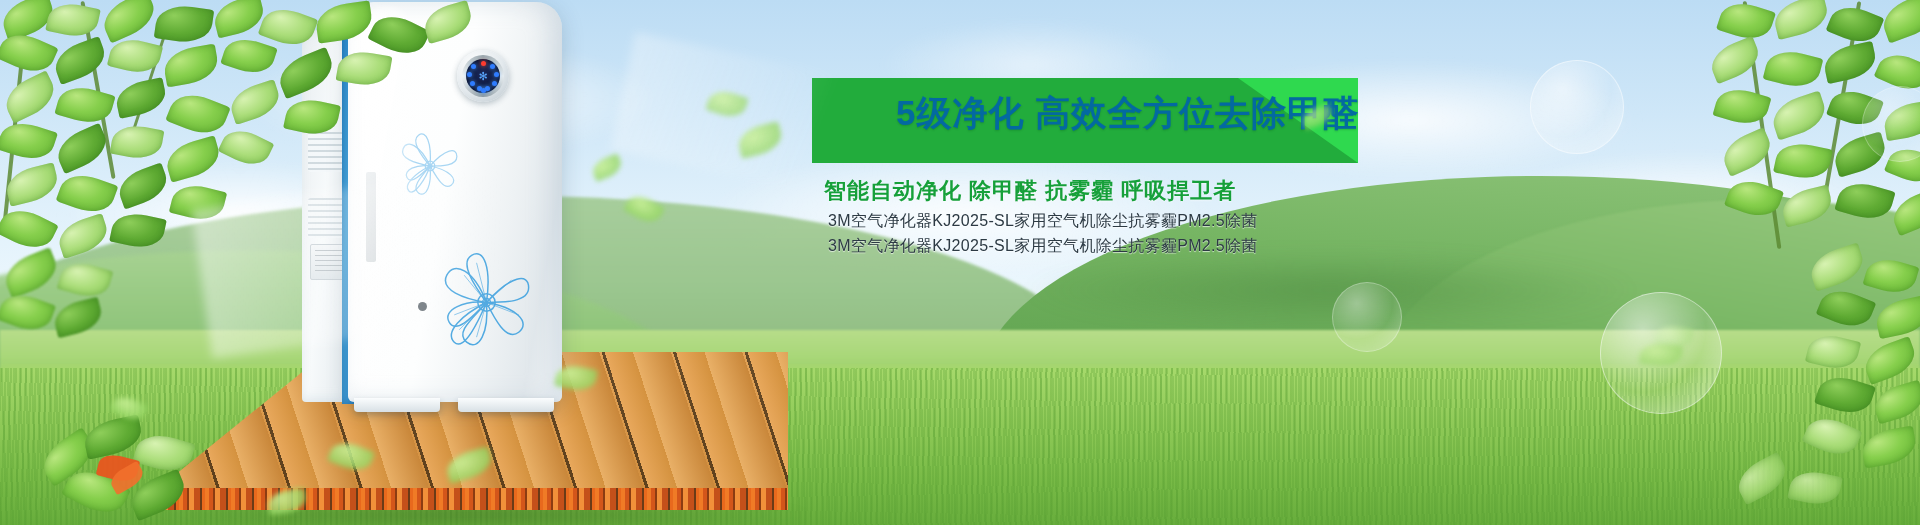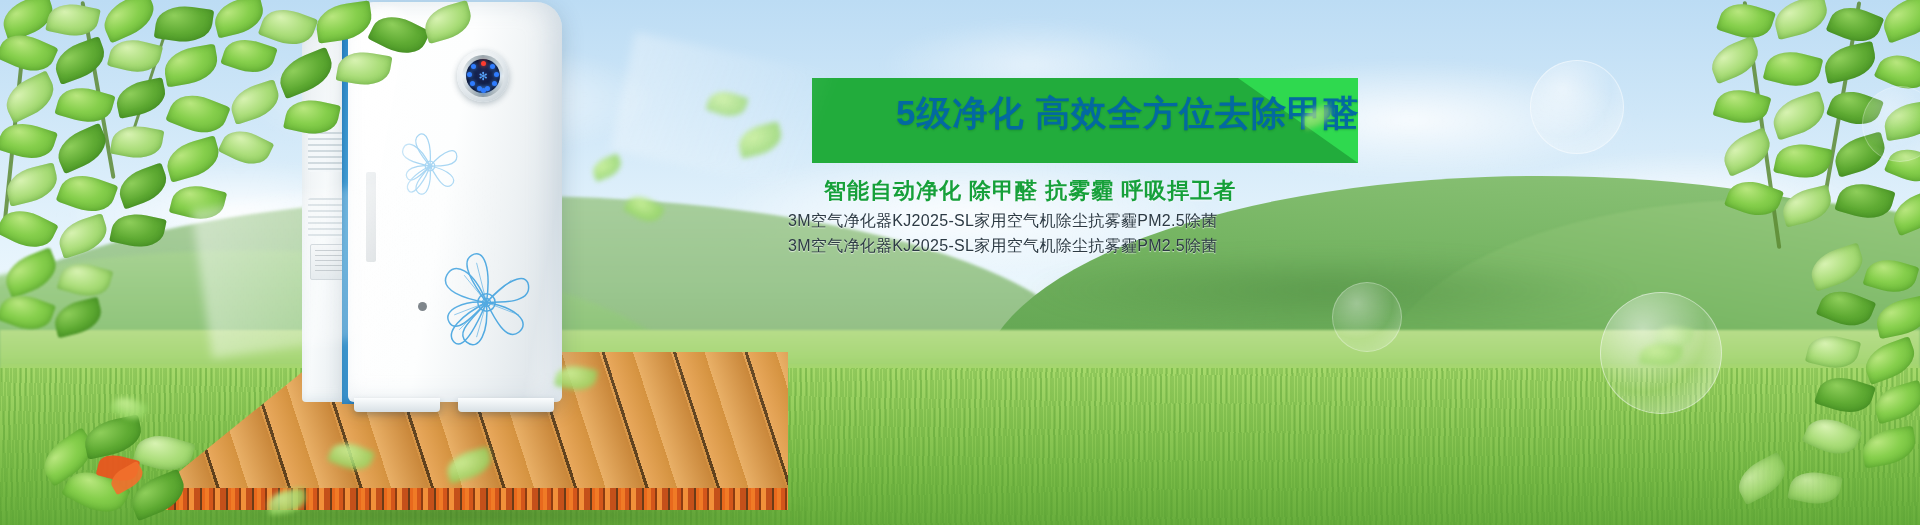--- a/index.html
+++ b/index.html
@@ -217,21 +217,21 @@
 
   
   .subtitle{
     position:absolute;left:818px;top:176px;
     color:#16a03a;font-size:22px;font-weight:bold;letter-spacing:1px;
     white-space:nowrap;
     text-shadow:0 1px 2px rgba(255,255,255,.6);
     margin-left:6px;
   }
   .desc{
-    position:absolute;left:788px;
+    position:absolute;left:828px;
     color:#2c3a44;font-size:16px;letter-spacing:.3px;white-space:nowrap;
     text-shadow:0 1px 1px rgba(255,255,255,.7);
   }
   .desc1{top:211px;}
   .desc2{top:236px;}
 
   
   .leaf{
     position:absolute;
     background:radial-gradient(ellipse at 30% 30%,#b9e77f 0%,#86cf4c 45%,#5aab2c 100%);

